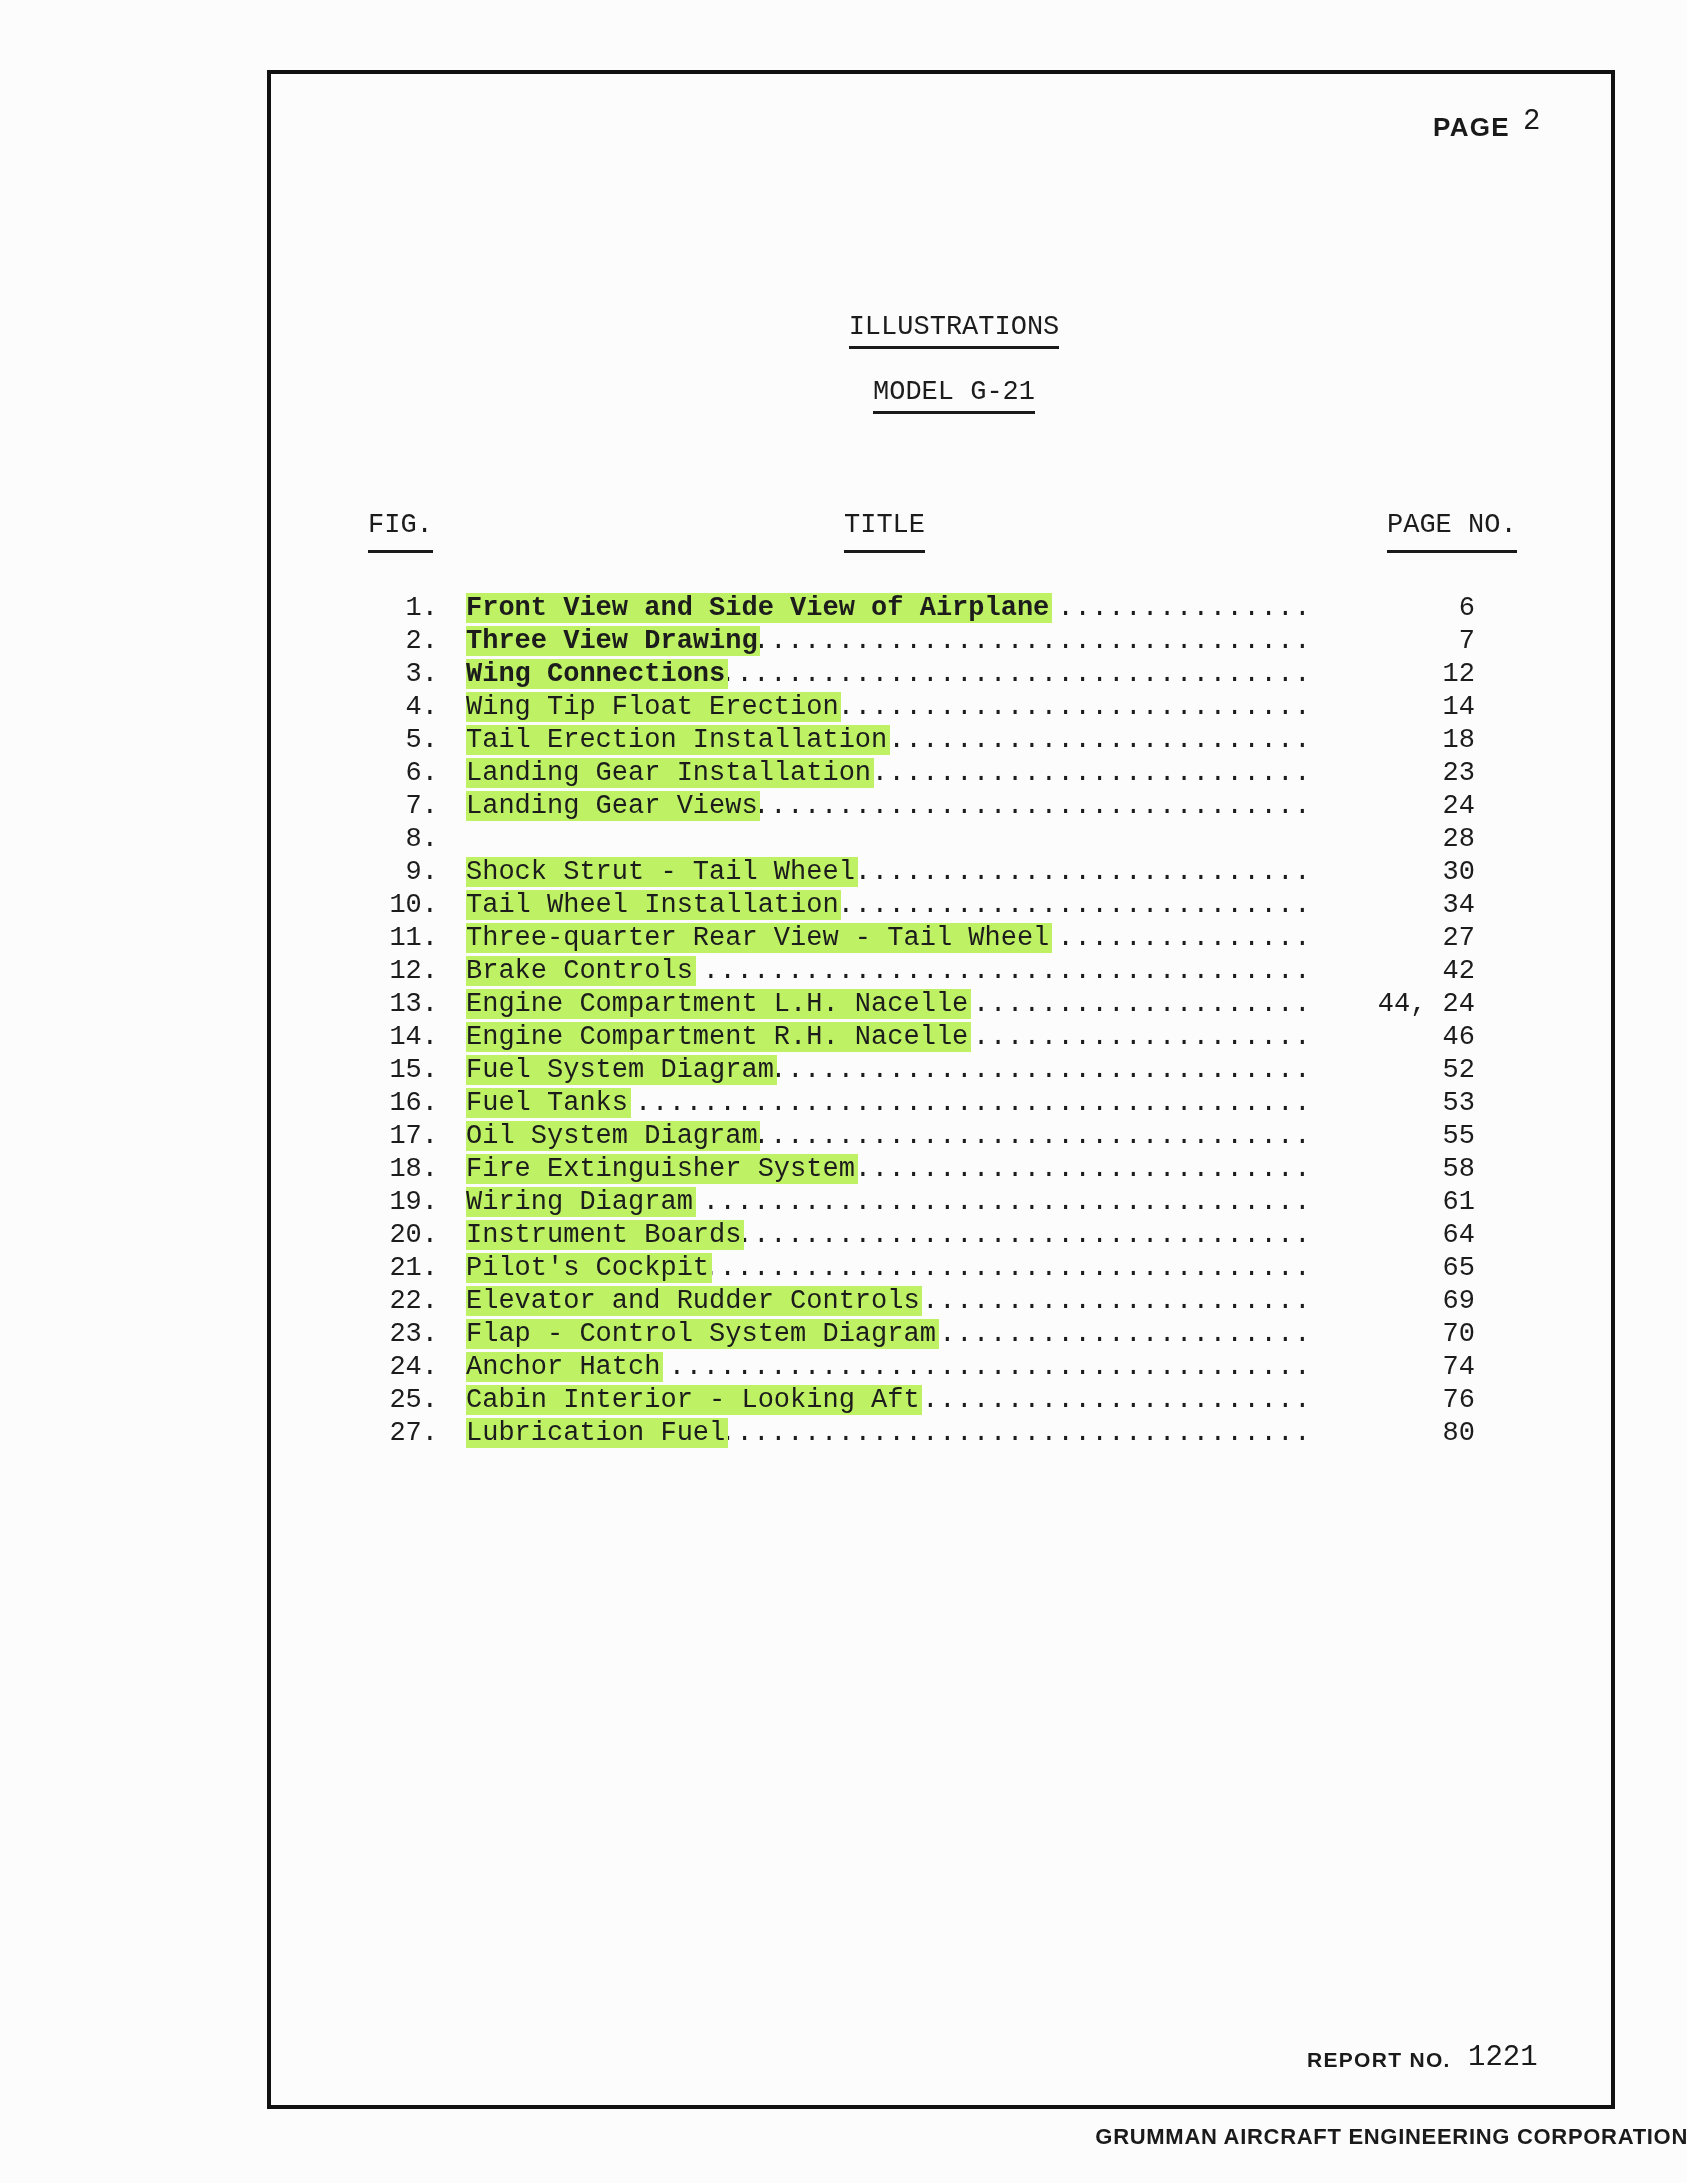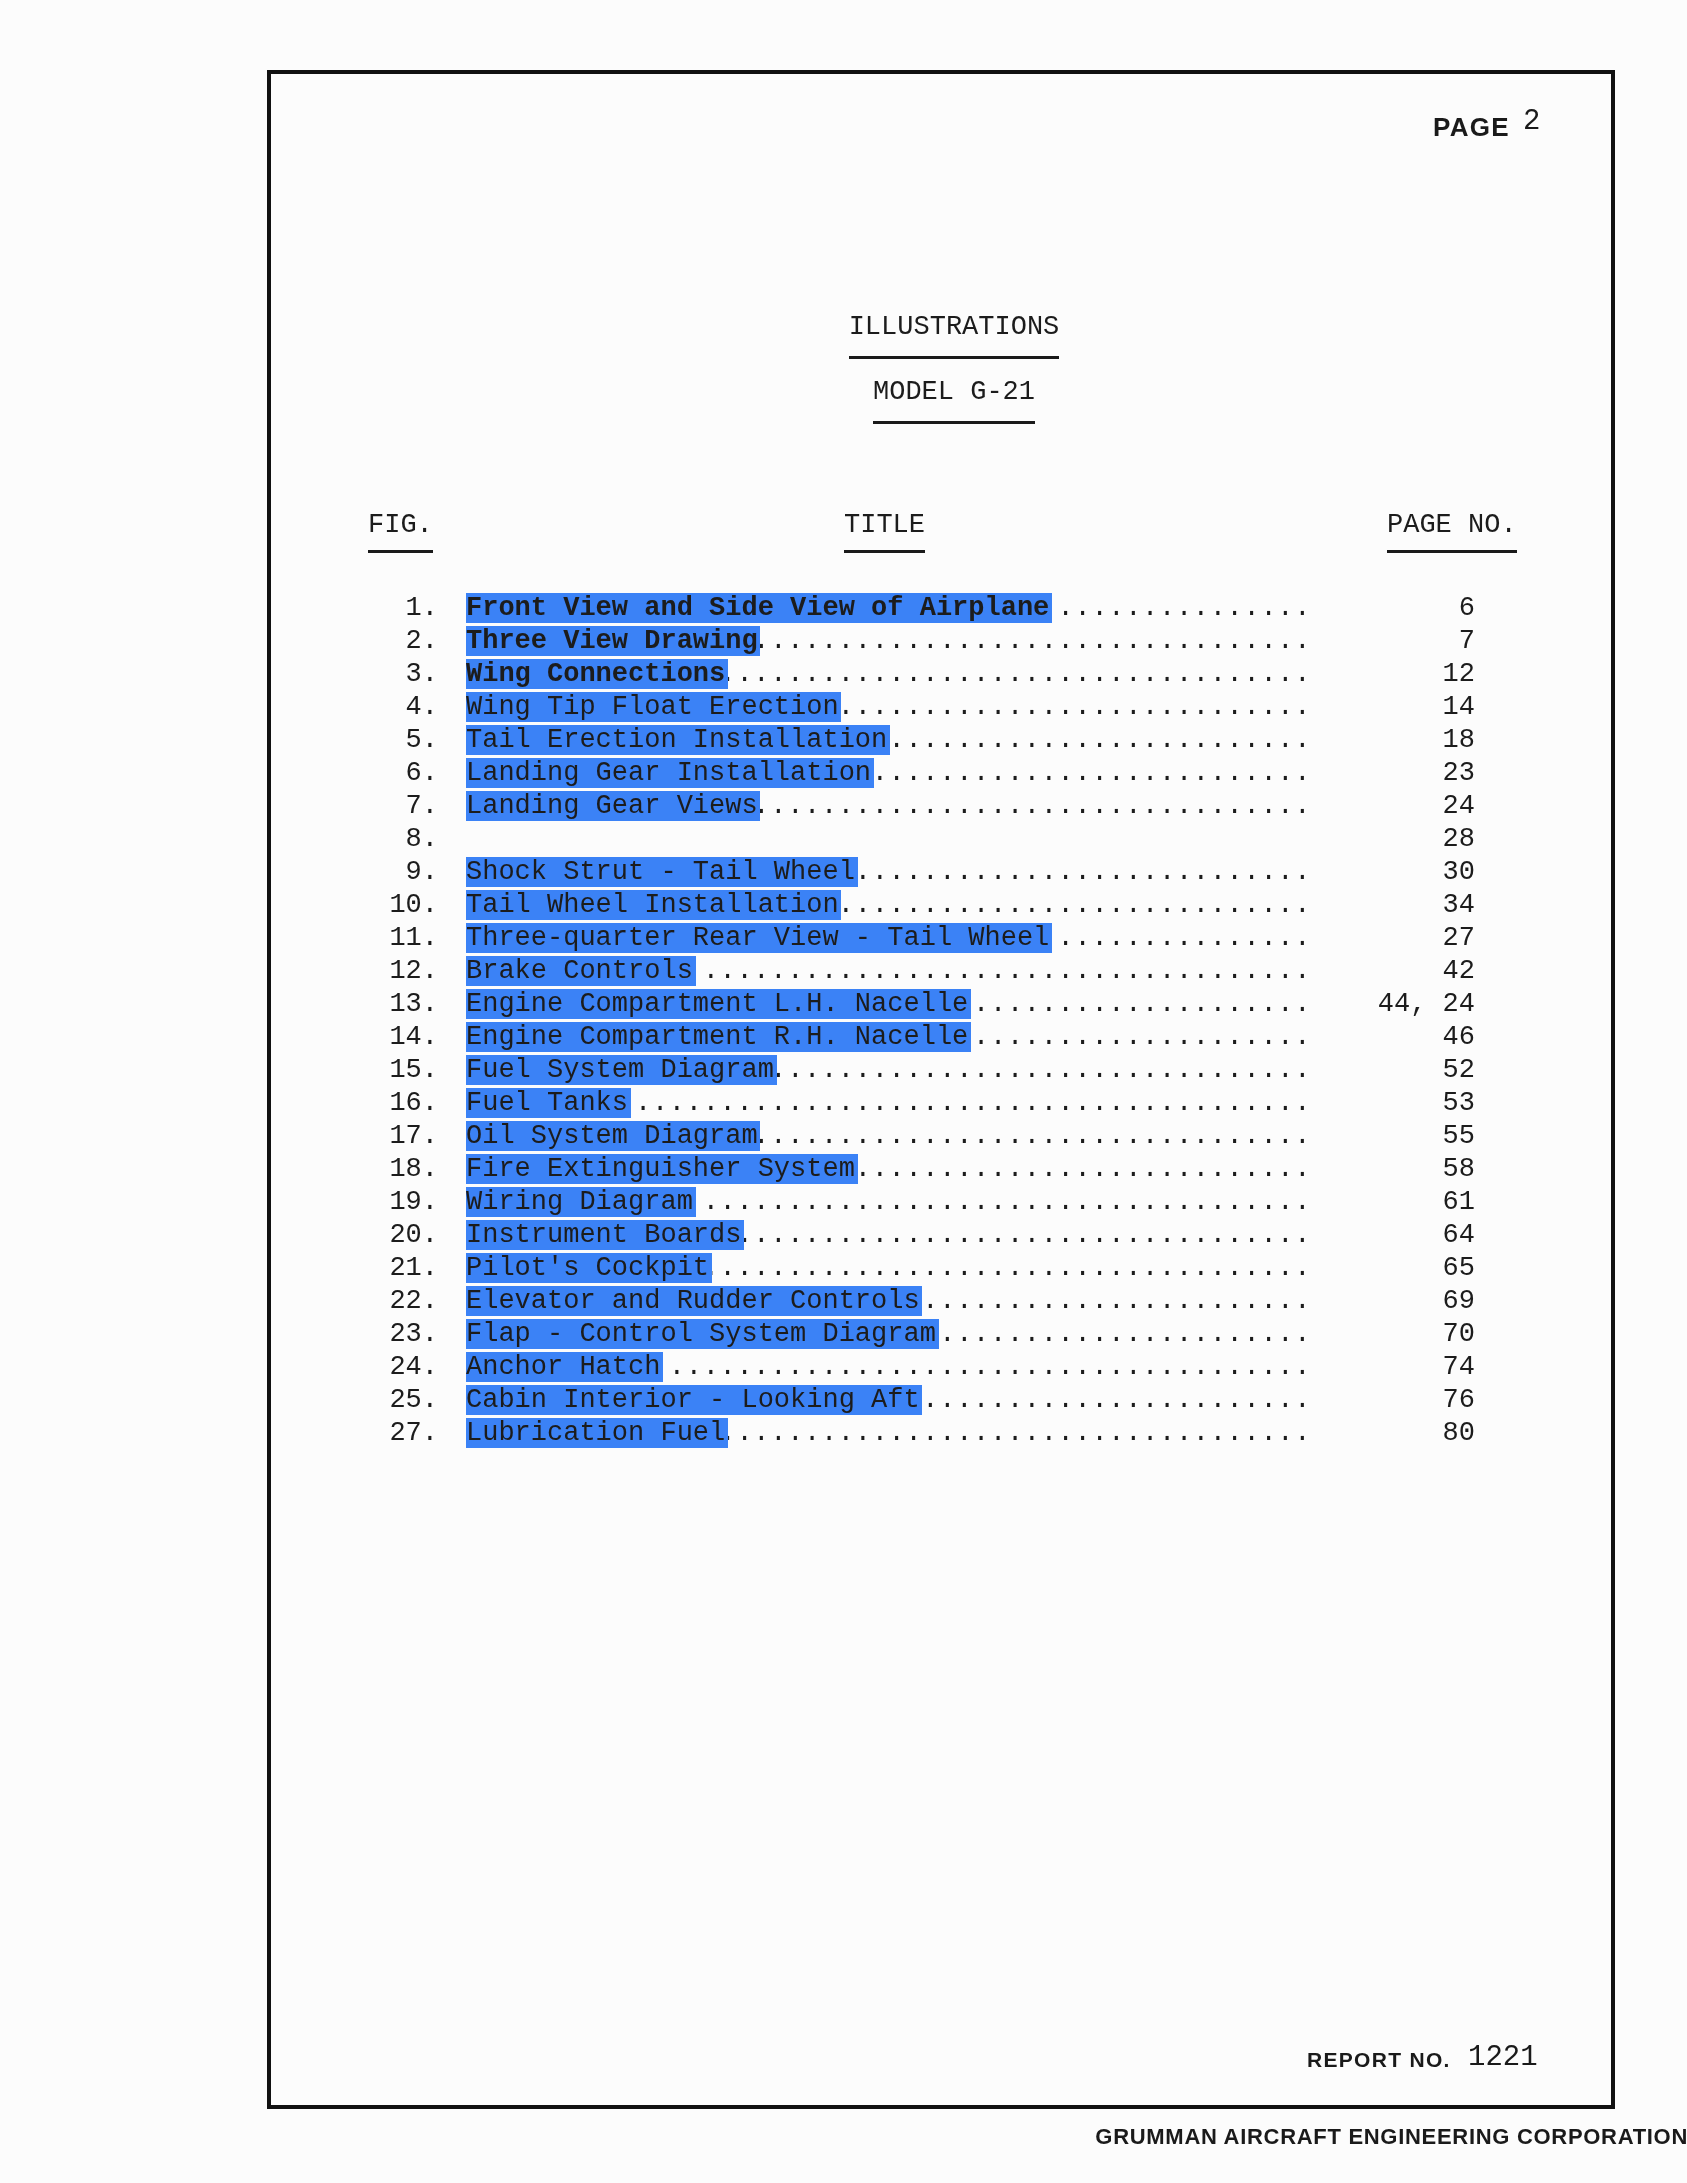--- a/index.html
+++ b/index.html
@@ -37,21 +37,21 @@
       color: #1c1c1c;
     }
     .heading {
       position: absolute;
       left: 0; width: 1688px;
       text-align: center;
     }
     .heading span {
       display: inline-block;
       border-bottom: 3.3px solid #1a1a1a;
-      padding-bottom: 14px;
+      padding-bottom: 4px;
     }
     .h-illus { top: 312px; left: 110px; }
     .h-model { top: 377px; left: 110px; }
     .col-head {
       position: absolute; top: 510px;
     }
     .col-head span {
       display: inline-block;
       border-bottom: 3.3px solid #1a1a1a;
       padding-bottom: 10px;
@@ -70,21 +70,21 @@
       line-height: 33px;
       white-space: nowrap;
     }
     .row .num {
       position: absolute; left: 0; width: 66px; text-align: right;
     }
     .row .title {
       position: absolute; left: 94px; width: 850px;
       overflow: hidden;
     }
-    .row .title .t { background: #3b82f6; padding-right: 2.7px; position: relative; z-index: 1; }
+    .row .title .t { background: #bef264; padding-right: 2.7px; position: relative; z-index: 1; }
     .row .title::after {
       content: "........................................................................................................";
       position: absolute; left: 0; top: 0;
       letter-spacing: 0.7px;
       z-index: 0;
     }
     .row .title .t.bold { font-weight: bold; }
     .row .pg {
       position: absolute; right: 0; width: 133px; text-align: right;
     }

